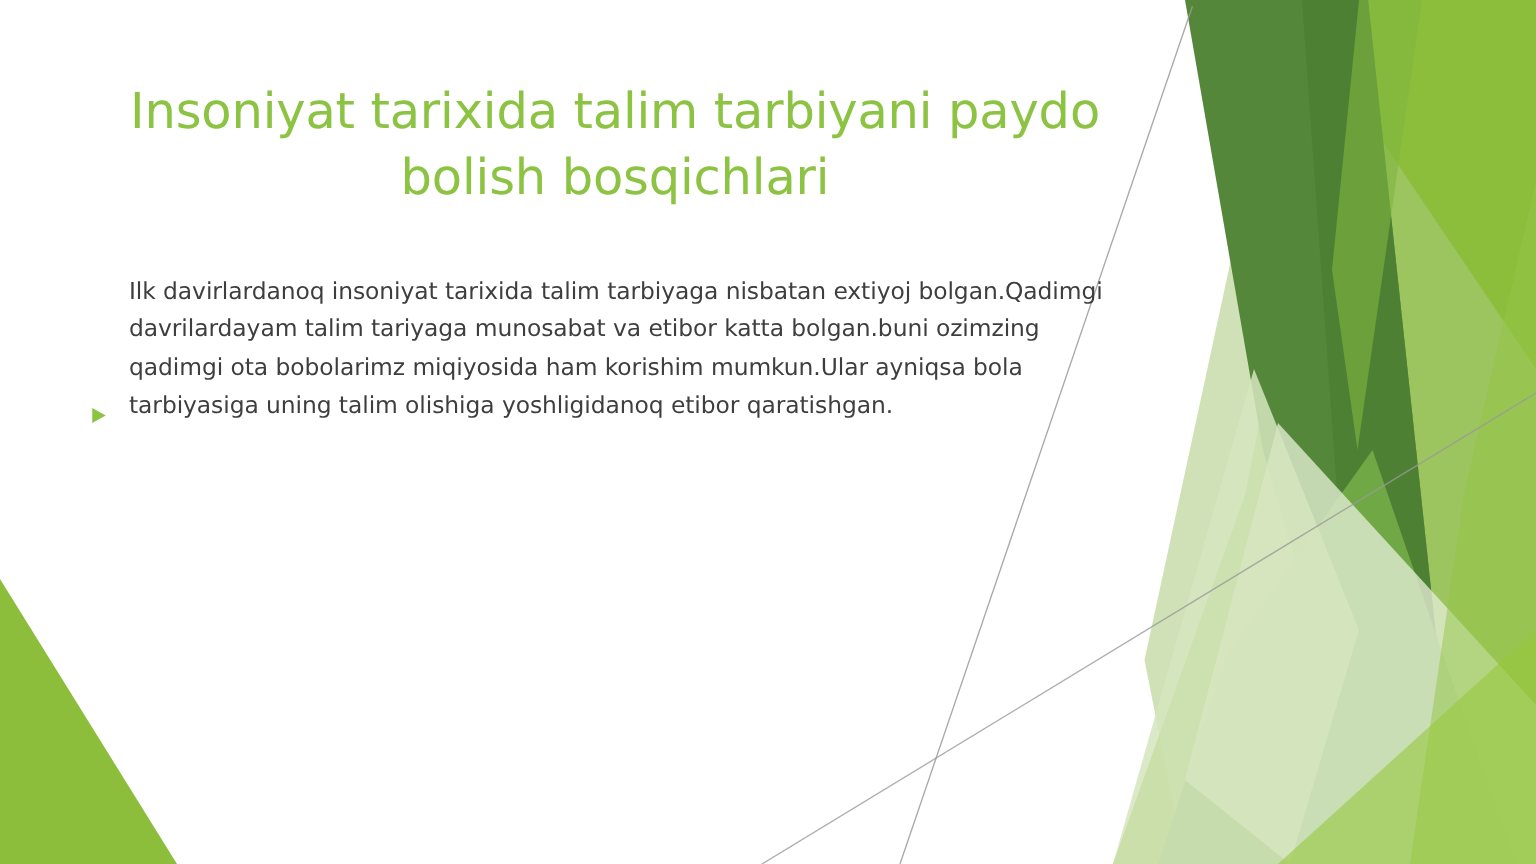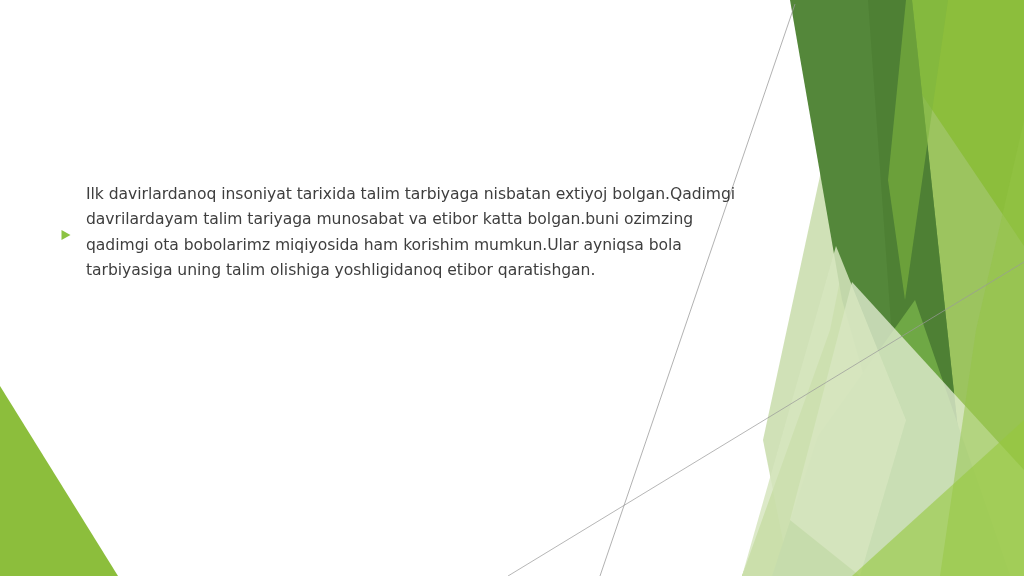--- a/index.html
+++ b/index.html
@@ -43,21 +43,21 @@
     white-space:pre-line;
   }
 
   
   #body-block {
     position:absolute;
     left:60px;
     top:182px;
     width:680px;
     display:flex;
-    align-items:center;
+    align-items:flex-end;
   }
   #bullet-marker {
     flex:0 0 auto;
     width:26px;
     padding-top:5px;
     display:flex;
     justify-content:flex-start;
   }
   #bullet-marker svg { display:block; }
   #body-text {
@@ -96,20 +96,24 @@
 
     <polygon points="1024,420 1024,576 852,576" fill="#96C83E" opacity="0.6"></polygon>
 
     <line x1="795" y1="4" x2="600" y2="576" stroke="#9A9A9A" stroke-width="0.9" opacity="0.85"></line>
 
     <line x1="508" y1="576" x2="1024" y2="262" stroke="#9A9A9A" stroke-width="0.9" opacity="0.8"></line>
 
     <polygon points="0,386 0,576 118,576" fill="#8CBE3C"></polygon>
   </svg>
 
+  <div id="title-block">
+    <h1 id="slide-title">Insoniyat tarixida talim tarbiyani paydo
+bolish bosqichlari</h1>
+  </div>
 
   <div id="body-block">
 
     <span id="bullet-marker">
       <svg width="12" height="12" viewBox="0 0 12 12" aria-hidden="true">
         <polygon points="1.5,1 10.5,6 1.5,11" fill="#8CC342"></polygon>
       </svg>
     </span>
 
     <p id="body-text">Ilk davirlardanoq insoniyat tarixida talim tarbiyaga nisbatan extiyoj bolgan.Qadimgi davrilardayam talim tariyaga munosabat va etibor katta bolgan.buni ozimzing qadimgi ota bobolarimz miqiyosida ham korishim mumkun.Ular ayniqsa bola tarbiyasiga uning talim olishiga yoshligidanoq etibor qaratishgan.</p>

